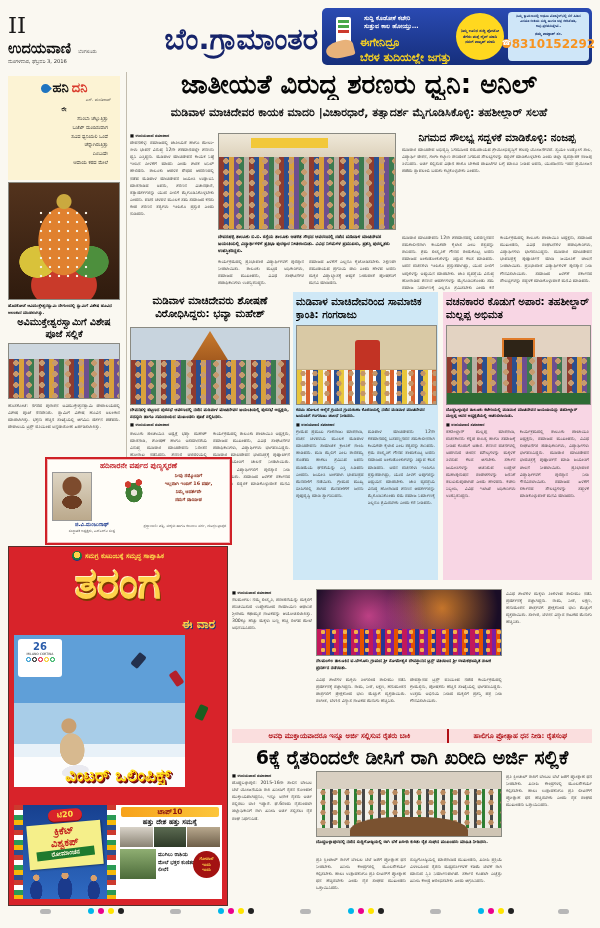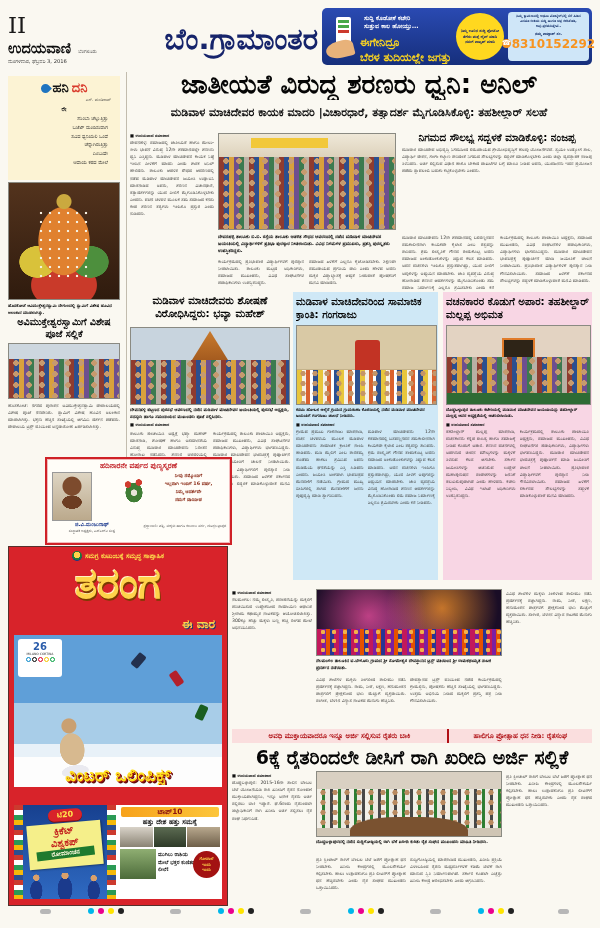--- a/index.html
+++ b/index.html
@@ -96,21 +96,21 @@
   .mem-foot{position:absolute;left:96px;top:64px;width:84px;font-size:3.8px;color:#444;text-align:center;line-height:1.5;}
 
   
   #taranga{left:8px;top:546px;width:218px;height:358px;background:#d8232a;border:1px solid #55312c;z-index:5;}
   .t-strip{position:absolute;left:4px;top:3px;width:210px;height:11px;display:flex;align-items:center;justify-content:center;gap:3px;}
   .t-strip-logo{width:10px;height:10px;border-radius:50%;background:radial-gradient(circle at 50% 40%,#ffd24a 0 3px,#1c7a3a 3px 5px,#0e3a8a 5px);}
   .t-strip-text{font-size:6.6px;font-weight:bold;color:#ffe34d;white-space:nowrap;}
   .t-logo{position:absolute;left:0;top:10px;width:100%;text-align:center;font-size:42px;font-weight:bold;color:#ffd24a;
     text-shadow:1px 2px 0 #7a3c00,-1px -1px 0 #fff3c0;line-height:1.3;}
   .t-week{position:absolute;right:12px;top:70px;font-size:12px;font-weight:bold;color:#ffd24a;text-shadow:1px 1px 0 #133a7a;}
-  .t-cover{position:absolute;left:5px;top:88px;width:208px;height:152px;
+  .t-cover{position:absolute;left:5px;top:88px;width:171px;height:152px;
     background:linear-gradient(180deg,#5f9fd8 0 45%,#a8cde8 45% 72%,#e8f1f8 72% 80%,#fdfdfd 80%);}
   .milano{position:absolute;left:4px;top:4px;width:44px;height:38px;background:#fff;border-radius:3px;padding:2px;box-sizing:border-box;text-align:center;}
   .milano-mark{font-size:10px;font-weight:bold;color:#2a5caa;line-height:1.1;}
   .milano-text{font-size:3.1px;color:#333;}
   .rings{display:flex;justify-content:center;gap:1px;margin-top:1px;}
   .ring{width:5px;height:5px;border-radius:50%;border:1px solid;box-sizing:border-box;}
   .r1{border-color:#0085C7;} .r2{border-color:#000;} .r3{border-color:#DF0024;} .r4{border-color:#F4C300;} .r5{border-color:#009F3D;}
   .skier{position:absolute;width:9px;height:15px;border-radius:2px;}
   .sk1{left:120px;top:18px;background:#23304d;transform:rotate(40deg);}
   .sk2{left:158px;top:36px;background:#b3202a;transform:rotate(-35deg);}

